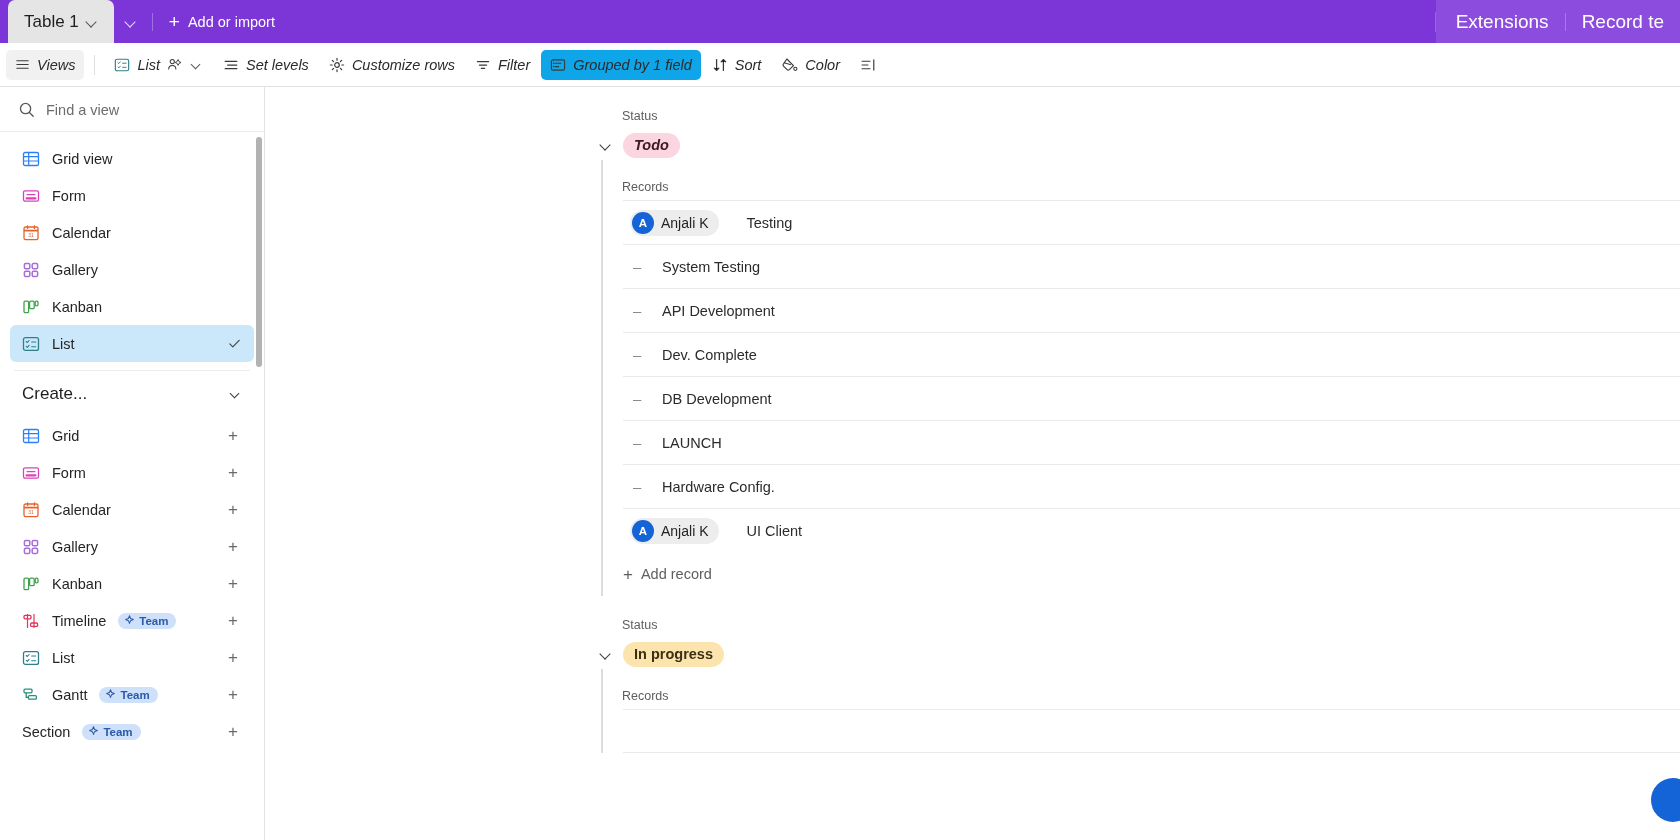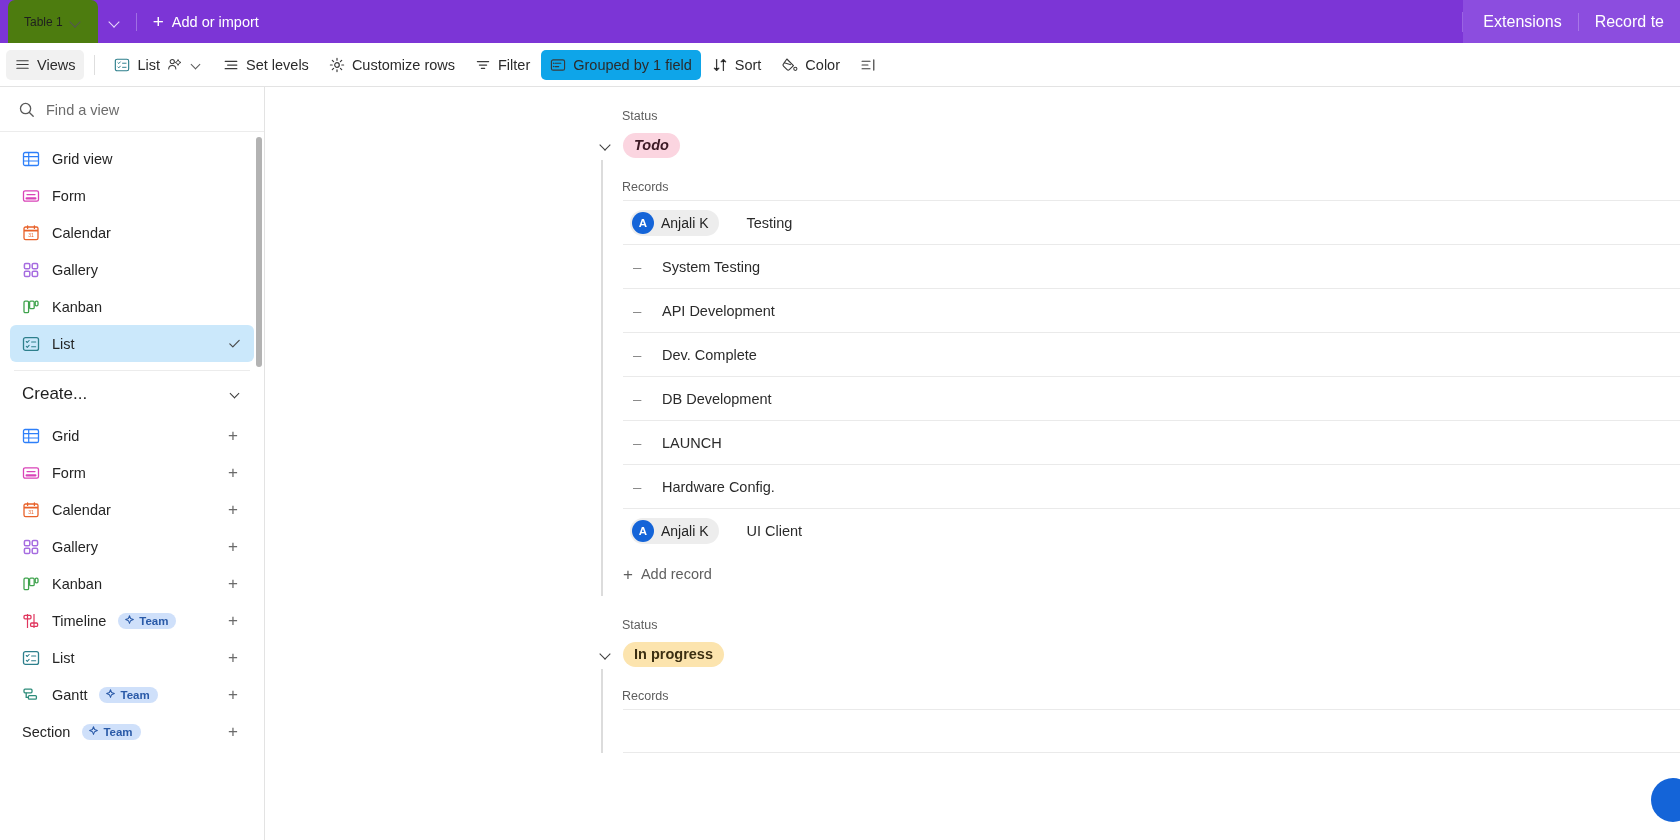--- a/index.html
+++ b/index.html
@@ -9,23 +9,23 @@
     background:#ffffff;
     color:#1f1f1f;
     -webkit-font-smoothing: antialiased;
   }
 
   
   .topbar{
     position:relative; height:43px; background:#7c35d6; display:flex; align-items:flex-end;
   }
   .tab-active{
-    height:43px; background:#4d7c0f; border-top-left-radius:7px; border-top-right-radius:7px;
+    height:43px; background:#e5e5e5; border-top-left-radius:7px; border-top-right-radius:7px;
     display:flex; align-items:center; gap:7px; padding:0 16px; margin-left:8px;
-    font-size:12px; color:#1f1f1f; cursor:pointer;
+    font-size:17px; color:#1f1f1f; cursor:pointer;
   }
   .tab-caret{ display:inline-block; width:12px; height:12px; position:relative; }
   .tab-caret:before{
     content:""; position:absolute; left:1px; top:2px; width:7px; height:7px;
     border-right:1.6px solid #555; border-bottom:1.6px solid #555; transform:rotate(45deg);
   }
   .tab-caret.light:before{ border-color:#e8d9fb; }
   .tabbar-caret{
     width:34px; height:43px; display:flex; align-items:center; justify-content:center; cursor:pointer;
   }
@@ -36,29 +36,29 @@
   }
   .plus-glyph{ font-size:19px; line-height:1; font-weight:300; }
   .topbar-right{
     margin-left:auto; display:flex; align-items:center; height:43px;
   }
   .tr-divider{ width:1px; height:20px; background:#9a63e2; }
   .tr-panel{
     background:#8c4ddf; height:43px; display:flex; align-items:center; gap:0px; padding:0 0 0 4px;
   }
   .tr-item{
-    color:#fff; font-size:16px; padding:0 16px; height:43px; display:flex; align-items:center;
+    color:#fff; font-size:19px; padding:0 16px; height:43px; display:flex; align-items:center;
     cursor:pointer; white-space:nowrap;
   }
   .tr-vline{ width:1px; height:18px; background:#a877e8; }
 
   
   .toolbar{
     height:44px; border-bottom:1px solid #e3e3e3; display:flex; align-items:center;
-    padding:0 6px; gap:2px; background:#fff;
+    padding:0 6px; gap:2px; background:#fff;font-style:italic;
   }
   .tb-btn{
     display:flex; align-items:center; gap:7px; height:30px; padding:0 9px; border-radius:5px;
     font-size:14.5px; color:#2b2b2b; cursor:pointer; white-space:nowrap;
   }
   .tb-btn.grey{ background:#f1f1f1; }
   .tb-btn.purple{ background:#0ea5e9; }
   .tb-sep{ width:1px; height:20px; background:#dedede; margin:0 8px; }
   .tb-caret{ display:inline-block; width:12px; height:12px; position:relative; }
   .tb-caret:before{

